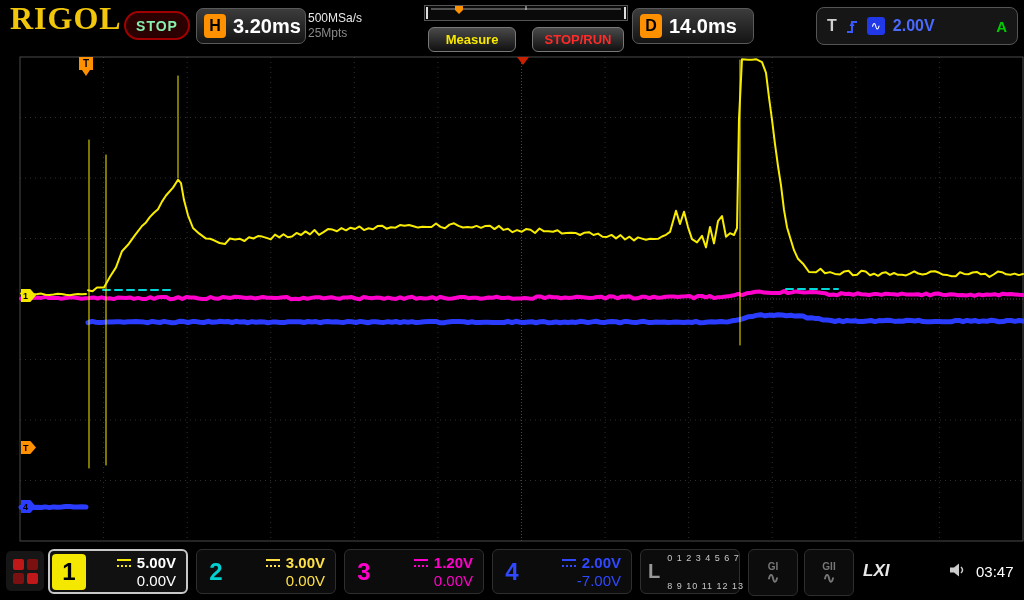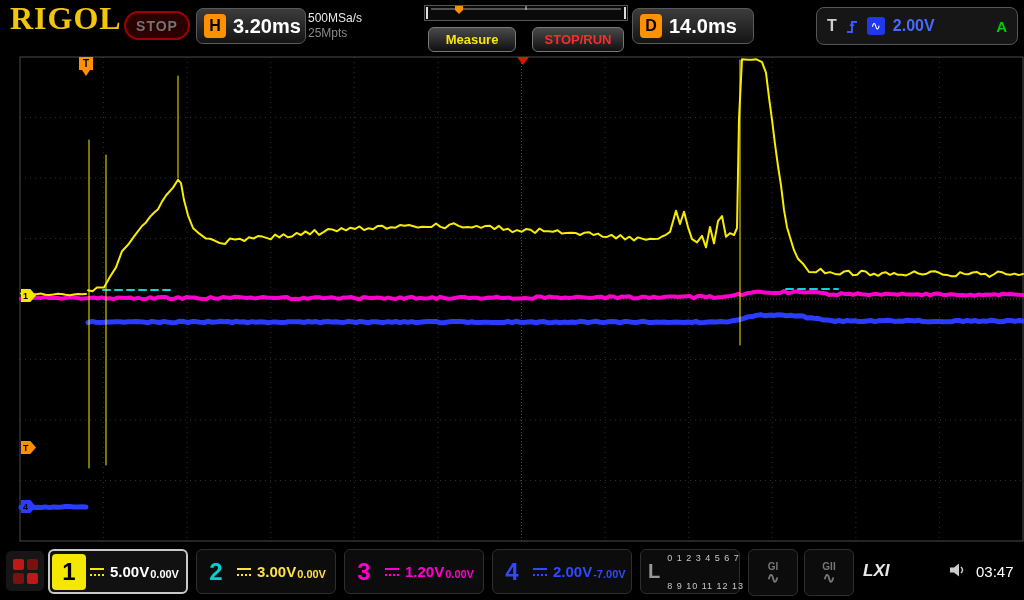--- a/index.html
+++ b/index.html
@@ -4,21 +4,21 @@
 <style>
   html,body{margin:0;padding:0}
   body{width:1024px;height:600px;background:#000;position:relative;overflow:hidden;
        font-family:"Liberation Sans",sans-serif;-webkit-font-smoothing:antialiased}
 
   
   #topbar{position:absolute;left:0;top:0;width:1024px;height:55px;background:#000}
   .logo{position:absolute;left:10px;top:0px;font-family:"Liberation Serif",serif;font-weight:bold;
         font-size:32px;color:#f2c60a;letter-spacing:1px}
   .stop-pill{position:absolute;left:124px;top:11px;width:62px;height:25px;background:#2b0000;
-        border:2px solid #a00000;border-radius:15px;color:#737373;font-weight:bold;font-size:14px;
+        border:2px solid #a00000;border-radius:15px;color:#86efac;font-weight:bold;font-size:14px;
         display:flex;align-items:center;justify-content:center;letter-spacing:1px}
   .group{position:absolute;background:linear-gradient(#3c3c3c,#141414);border:1px solid #5a5a5a;
         border-radius:7px;display:flex;align-items:center;gap:7px;padding:0 7px;box-sizing:border-box;height:36px}
   .hgroup{left:196px;top:8px;width:110px}
   .dgroup{left:632px;top:8px;width:122px}
   .badge{width:22px;height:24px;background:#ff9000;border-radius:4px;color:#000;font-weight:bold;
         font-size:16px;display:flex;align-items:center;justify-content:center;flex:none}
   .gval{color:#fff;font-weight:bold;font-size:20px;white-space:nowrap}
   .rate{position:absolute;left:308px;top:11px;width:78px;line-height:15px}
   .rate .r1{color:#e8e8e8;font-size:12px}
@@ -62,24 +62,24 @@
   .menu-btn .q1{background:#c01818}.menu-btn .q2{background:#7a1010}
   .menu-btn .q3{background:#7a1010}.menu-btn .q4{background:#c01818}
   .chblock{position:absolute;top:6px;width:140px;height:45px;background:#0c0c0c;border:1px solid #2e2e2e;
         border-radius:6px;display:flex;align-items:center;padding:2px;box-sizing:border-box}
   .chblock.sel{border:2px solid #c8c8c8;background:#111}
   .ch1{left:48px}.ch2{left:196px}.ch3{left:344px}.ch4{left:492px}
   .chnum{width:34px;height:36px;border-radius:4px;display:flex;align-items:center;justify-content:center;
         font-size:24px;font-weight:bold;margin-right:4px;flex:none}
   .ch1 .chnum{background:#f4e800;color:#000}
   .ch2 .chnum{color:#00d0d0}.ch3 .chnum{color:#ff00cc}.ch4 .chnum{color:#3048ff}
-  .chinfo{flex:1;display:flex;flex-direction:row;justify-content:center;gap:1px;
+  .chinfo{flex:1;display:flex;flex-direction:column;justify-content:center;gap:1px;
         padding-right:8px;align-items:flex-end}
   .chrow1{display:flex;align-items:center;gap:6px;font-size:15px;font-weight:bold}
-  .chrow2{font-size:11px;font-weight:bold}
+  .chrow2{font-size:15px;font-weight:normal}
   .ch1 .chrow1,.ch1 .chrow2{color:#fff}
   .ch2 .chrow1,.ch2 .chrow2{color:#fde047}
   .ch3 .chrow1,.ch3 .chrow2{color:#ff00cc}
   .ch4 .chrow1,.ch4 .chrow2{color:#3048ff}
   .dcicon{width:14px;height:9px;position:relative;display:inline-block}
   .dcicon::before{content:"";position:absolute;left:0;right:0;top:1px;border-top:2px solid currentColor}
   .dcicon::after{content:"";position:absolute;left:0;right:0;bottom:0;border-bottom:2px dotted currentColor}
   .ch1 .dcicon{color:#f4e800}
   .lblock{position:absolute;left:640px;top:6px;width:100px;height:45px;background:#0c0c0c;
         border:1px solid #2e2e2e;border-radius:6px;display:flex;align-items:center;padding:0 7px;

